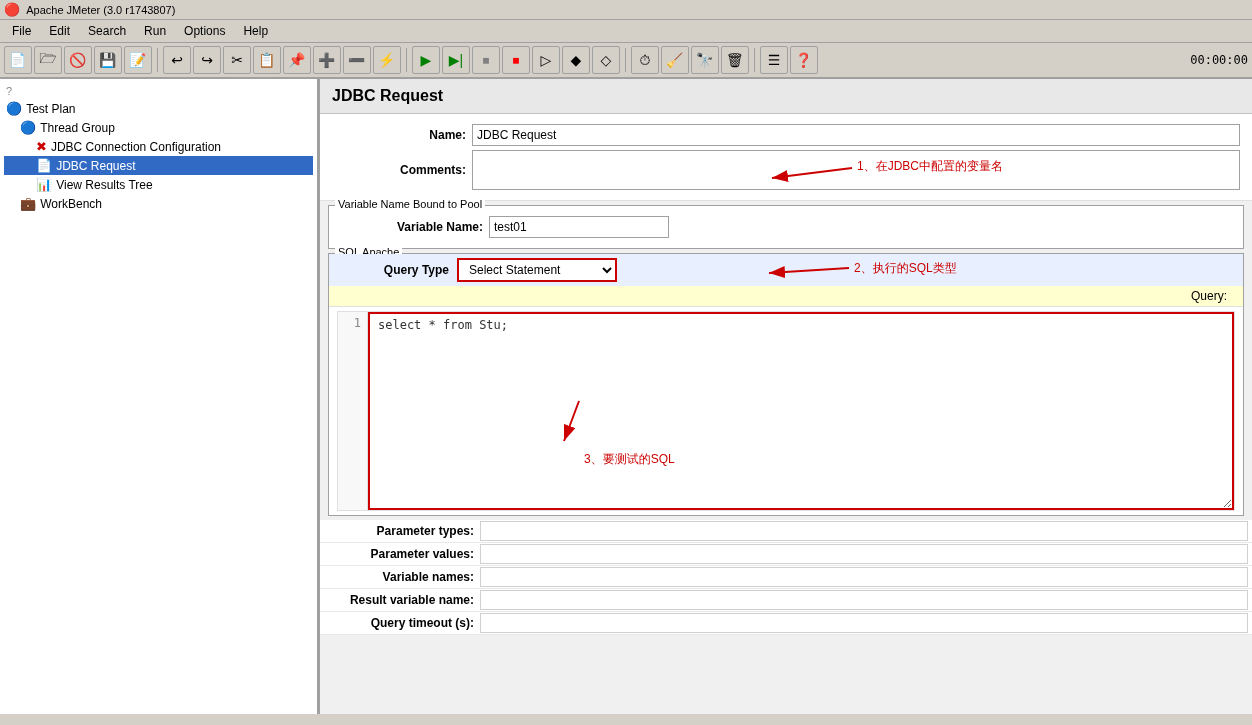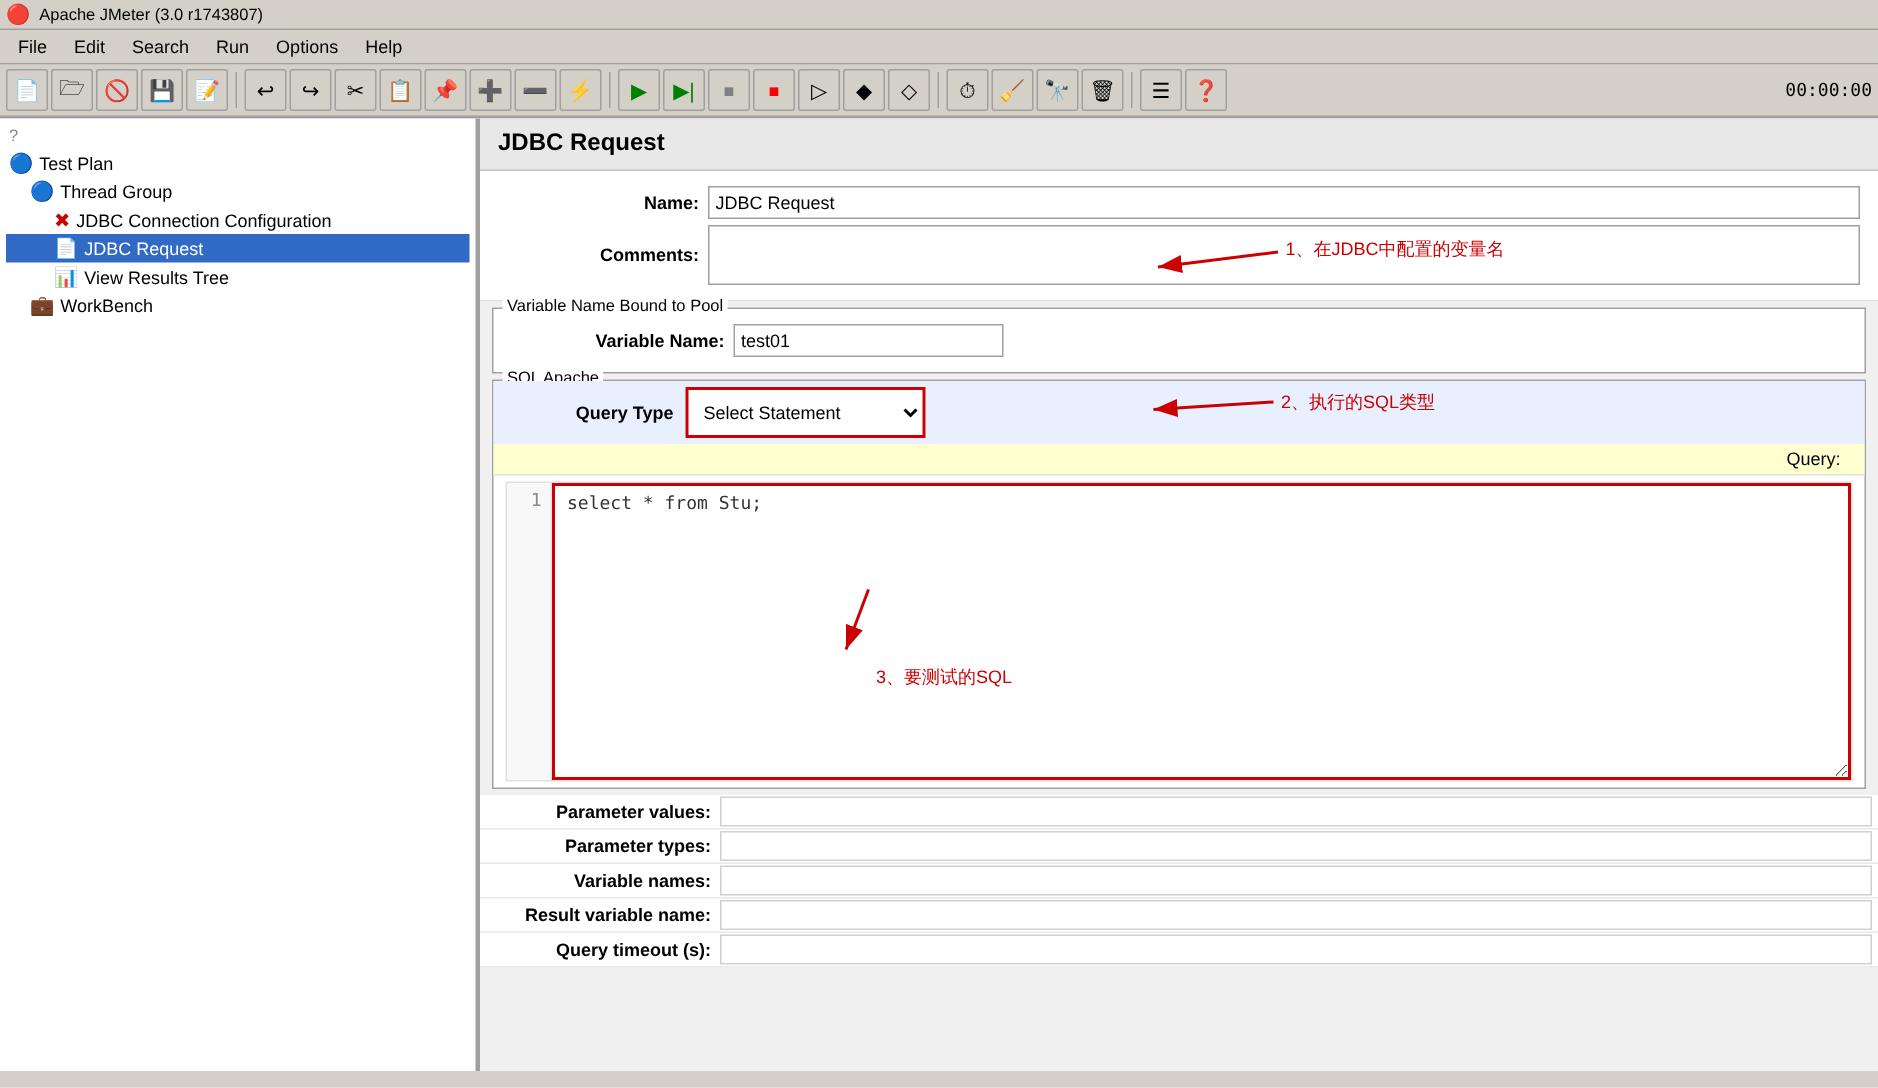--- a/index.html
+++ b/index.html
@@ -138,21 +138,21 @@
       font-weight: bold;
       min-width: 120px;
       text-align: right;
       padding-right: 8px;
     }
     .query-type-select {
       border: 2px solid #cc0000;
       padding: 2px 6px;
       font-size: 12px;
       background: white;
-      height: 34px;
+      height: 24px;
       min-width: 160px;
     }
     .query-label-row {
       display: flex;
       align-items: center;
       padding: 3px 8px;
       background: #ffffd0;
       border-bottom: 1px solid #e0e0e0;
     }
     .query-editor-area {
@@ -407,41 +407,41 @@
       <div class="query-label-row">
         <span style="flex:1; text-align:right; padding-right:8px; font-size:12px; font-weight:normal;">Query:</span>
       </div>
 
       <div style="position:relative;">
         <div class="query-editor-area">
           <div class="line-numbers">1</div>
           <textarea class="code-area" rows="8" spellcheck="false" style="">select * from Stu;</textarea>
         </div>
 
-        <div style="position:absolute; top:62px; left:220px; pointer-events:none;text-decoration:underline;">
+        <div style="position:absolute; top:80px; left:220px; pointer-events:none;text-decoration:underline;">
           <svg width="160" height="80" style="overflow:visible;">
             <defs>
               <marker id="arrowhead3" markerWidth="8" markerHeight="6" refX="8" refY="3" orient="auto">
                 <polygon points="0 0, 8 3, 0 6" fill="#cc0000"></polygon>
               </marker>
             </defs>
             <line x1="30" y1="10" x2="15" y2="50" stroke="#cc0000" stroke-width="2" marker-end="url(#arrowhead3)"></line>
           </svg>
           <span style="position:absolute; top:60px; left:35px; color:#cc0000; font-size:12px; white-space:nowrap;">3、要测试的SQL</span>
         </div>
       </div>
     </div>
 
     <div class="param-section">
       <div class="param-row">
+        <span class="param-label">Parameter types:</span>
+        <input class="param-input" type="text" style="">
+      </div>
+      <div class="param-row">
         <span class="param-label">Parameter values:</span>
-        <input class="param-input" type="text" style="">
-      </div>
-      <div class="param-row">
-        <span class="param-label">Parameter types:</span>
         <input class="param-input" type="text" style="">
       </div>
       <div class="param-row">
         <span class="param-label">Variable names:</span>
         <input class="param-input" type="text" style="">
       </div>
       <div class="param-row">
         <span class="param-label">Result variable name:</span>
         <input class="param-input" type="text" style="">
       </div>

